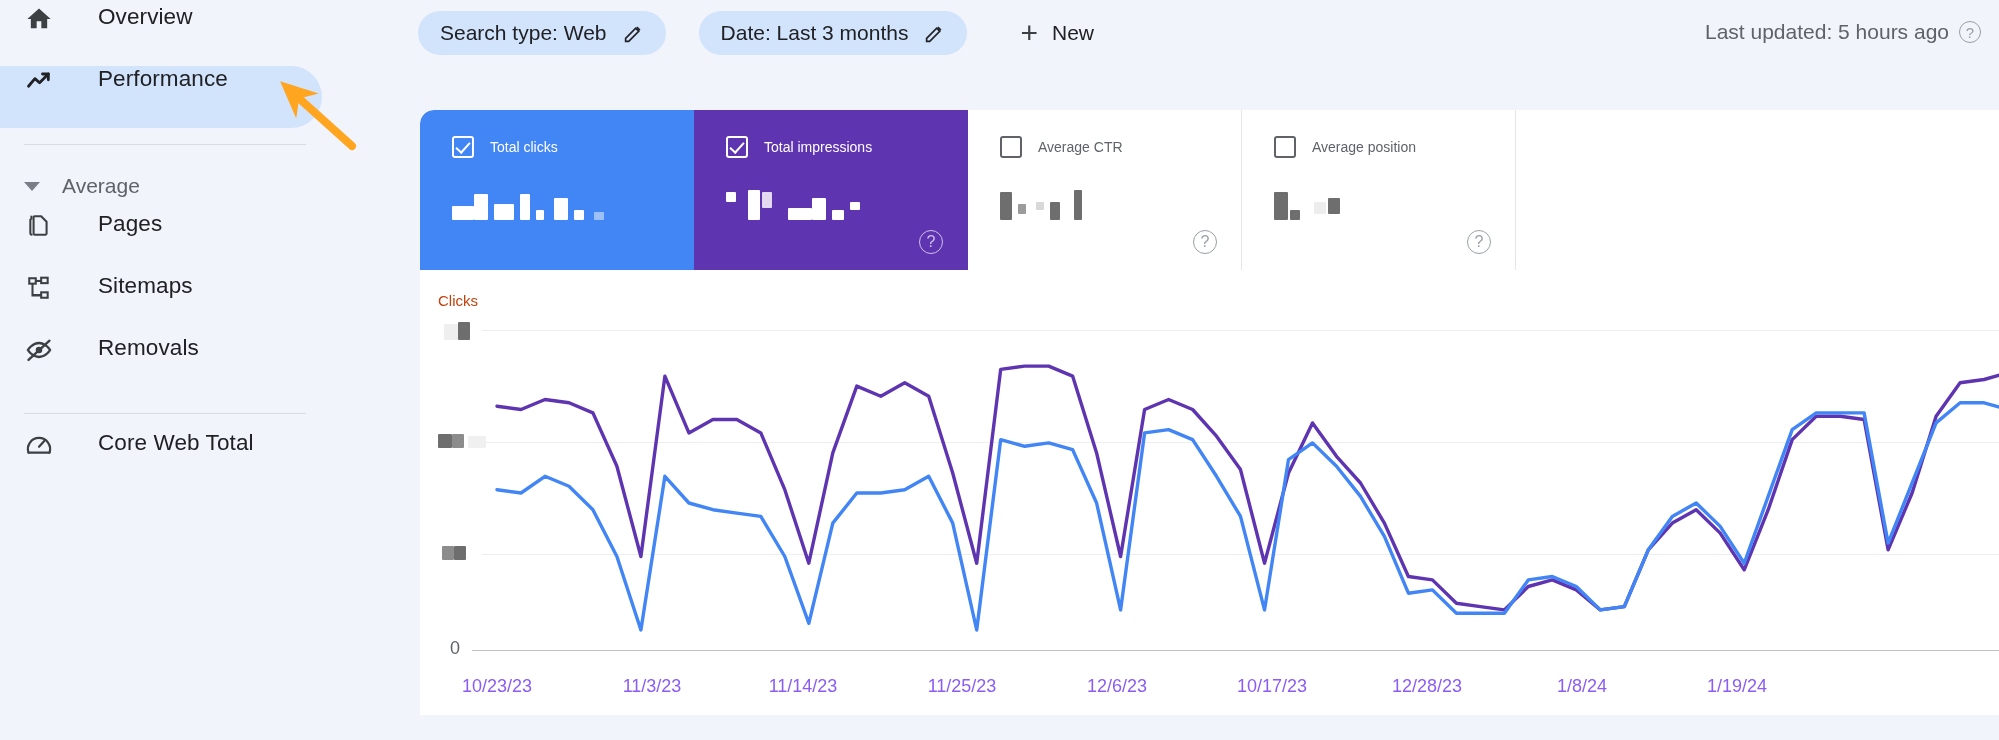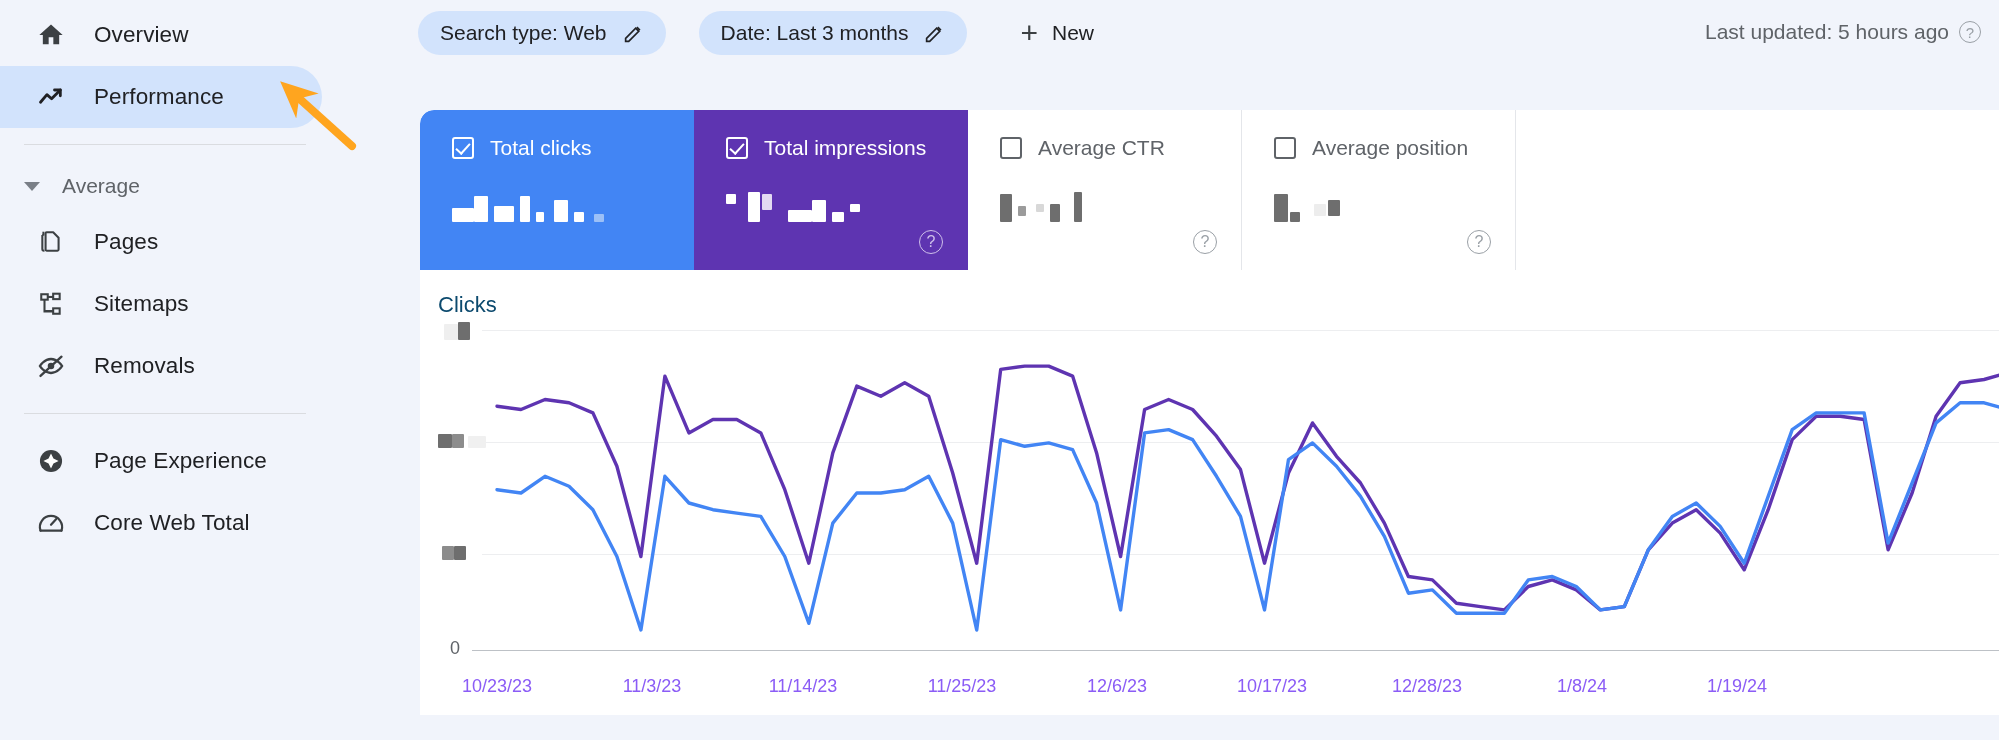--- a/index.html
+++ b/index.html
@@ -13,24 +13,24 @@
 
   
   .sidebar {
     width: 410px; height: 740px;
     background: #F1F4FB;
     padding-top: 4px;
     flex: 0 0 410px;
     position: relative;
   }
   .nav-item {
-    display: flex; align-items: center;
+    display: flex; 
     height: 62px;
-    padding-left: 36px;
-    gap: 28px;
+    padding-left: 24px;
+    gap: 44px;
     cursor: pointer;
     border-top-right-radius: 31px;
     border-bottom-right-radius: 31px;
     margin-right: 88px;
   }
   .nav-item.active { background: #D2E3FC; }
   .nav-item .ico { width: 30px; height: 30px; flex: 0 0 30px;
      display:flex; align-items:center; justify-content:center; color:#3C4043; }
   .nav-item .ico svg { display:block; }
   .nav-label { font-size: 22.5px; color: #202124; letter-spacing: .1px; white-space: nowrap; }
@@ -103,35 +103,35 @@
   .cbox {
     width: 22px; height: 22px; border-radius: 3px; flex: 0 0 22px;
     border: 2px solid #5F6368; position: relative; background: transparent;
   }
   .card.sel-blue .cbox, .card.sel-purple .cbox { border-color: #fff; }
   .cbox.checked::after {
     content: ""; position: absolute; left: 5px; top: 1px;
     width: 6px; height: 12px; border: solid #fff;
     border-width: 0 2.4px 2.4px 0; transform: rotate(42deg);
   }
-  .card-title { font-size: 21px; color: #5F6368; white-space: nowrap; }
+  .card-title { font-size: 14px; color: #5F6368; white-space: nowrap; }
   .card.sel-blue .card-title, .card.sel-purple .card-title { color: #fff; }
   .redacted { display: flex; align-items: flex-end; gap: 6px; margin-top: 22px; height: 40px; }
   .rb { display: block; border-radius: 1px; }
   .card .qmark2 {
     position: absolute; right: 24px; bottom: 16px;
     width: 24px; height: 24px; border-radius: 50%;
     border: 1.6px solid #9AA0A6; color: #9AA0A6; font-size: 16px;
     display:flex; align-items:center; justify-content:center; cursor:pointer;
   }
   .card.sel-purple .qmark2 { border-color: #CFC0EA; color: #CFC0EA; }
 
   
   .chartwrap { position: relative; height: 445px; }
-  .axis-title { position: absolute; font-size: 22px; color: #0c4a6e; }
+  .axis-title { position: absolute; font-size: 15px; color: #c2410c; }
   .ylabel-left { left: 18px; top: 22px; }
   .ytick { position: absolute; font-size: 18px; color: #5F6368; }
   .xtick { position: absolute; font-size: 18px; color: #8b5cf6;
            transform: translateX(-50%); top: 406px; white-space: nowrap; }
   .gridline { position: absolute; height: 1px; background: #EDEEF0; }
   .axisline  { position: absolute; height: 1px; background: #BDC1C6; }
   .plot { position: absolute; left: 0; top: 0; width: 1989px; height: 445px; }
 
   
   .arrow { position: absolute; left: 0; top: 0; width: 1999px; height: 740px;
@@ -203,29 +203,20 @@
           <circle cx="12" cy="12" r="2.8" fill="#3C4043" stroke="none"></circle>
           <line x1="3" y1="20.5" x2="21" y2="4"></line>
         </svg>
       </span>
       <span class="nav-label">Removals</span>
     </div>
 
     <div class="nav-divider"></div>
 
 
-    <div class="nav-item">
-      <span class="ico">
-        <svg width="28" height="28" viewBox="0 0 24 24">
-          <circle cx="12" cy="12" r="9.5" fill="#3C4043"></circle>
-          <path d="M12 5.5l2.1 4.4 4.4 2.1-4.4 2.1-2.1 4.4-2.1-4.4L5.5 12l4.4-2.1z" fill="#fff"></path>
-        </svg>
-      </span>
-      <span class="nav-label">Page Experience</span>
-    </div>
 
     <div class="nav-item">
       <span class="ico">
         <svg width="28" height="28" viewBox="0 0 24 24" fill="none" stroke="#3C4043" stroke-width="1.9" stroke-linecap="round">
           <path d="M3 18.5a9.5 9.5 0 1 1 18 0"></path>
           <path d="M3 18.5h18"></path>
           <line x1="12" y1="13.5" x2="16.5" y2="8.5"></line>
         </svg>
       </span>
       <span class="nav-label">Core Web Total</span>

